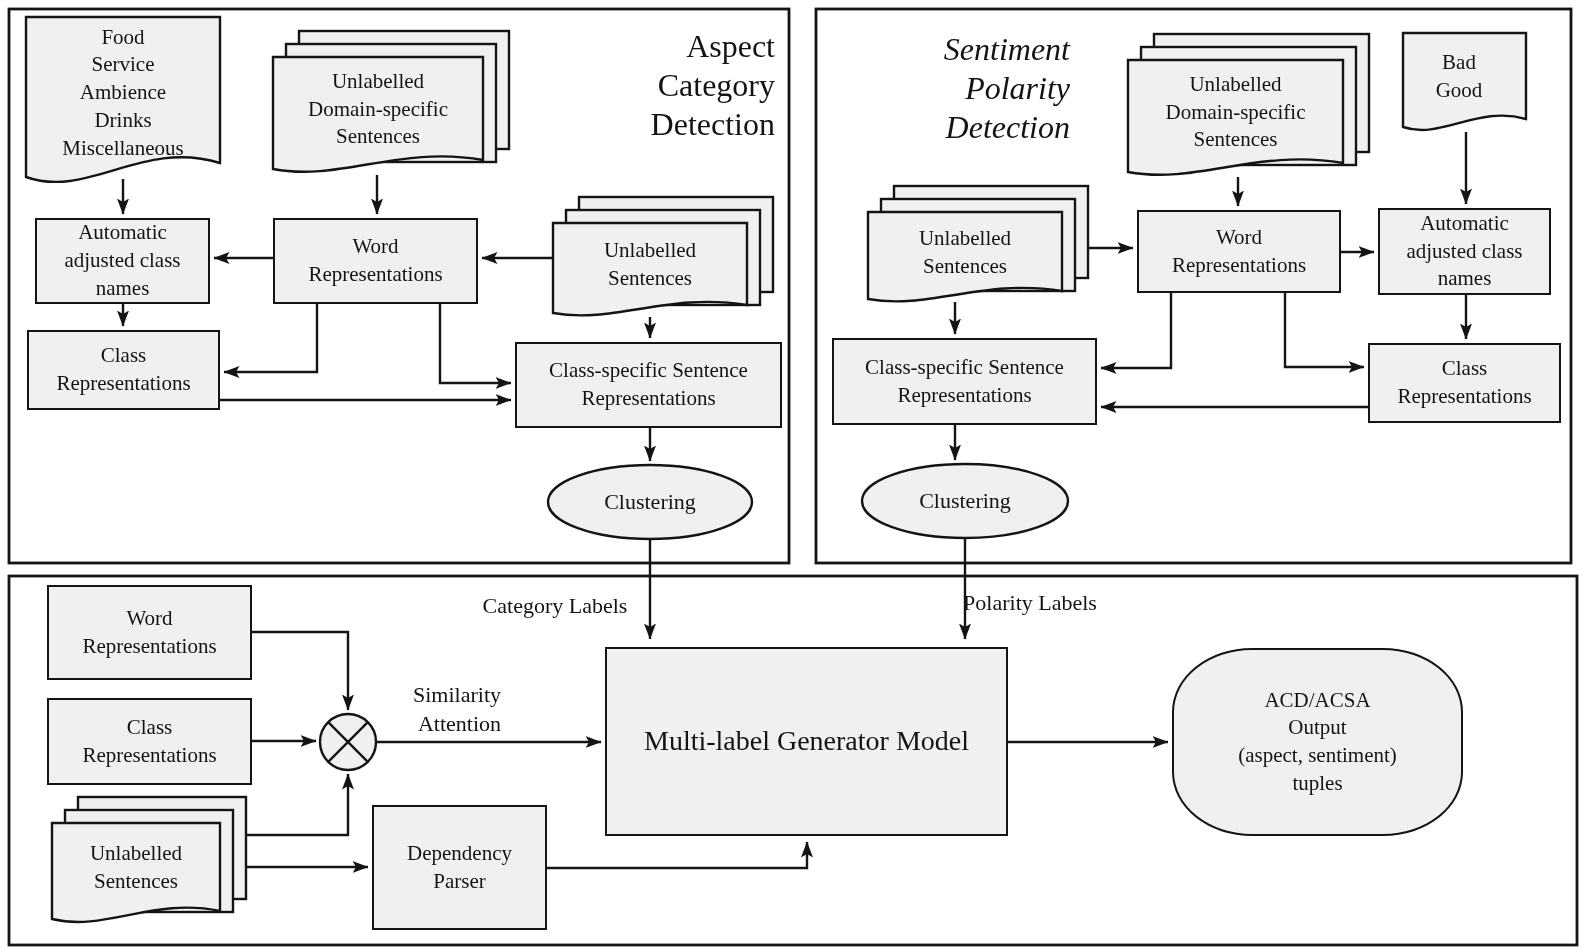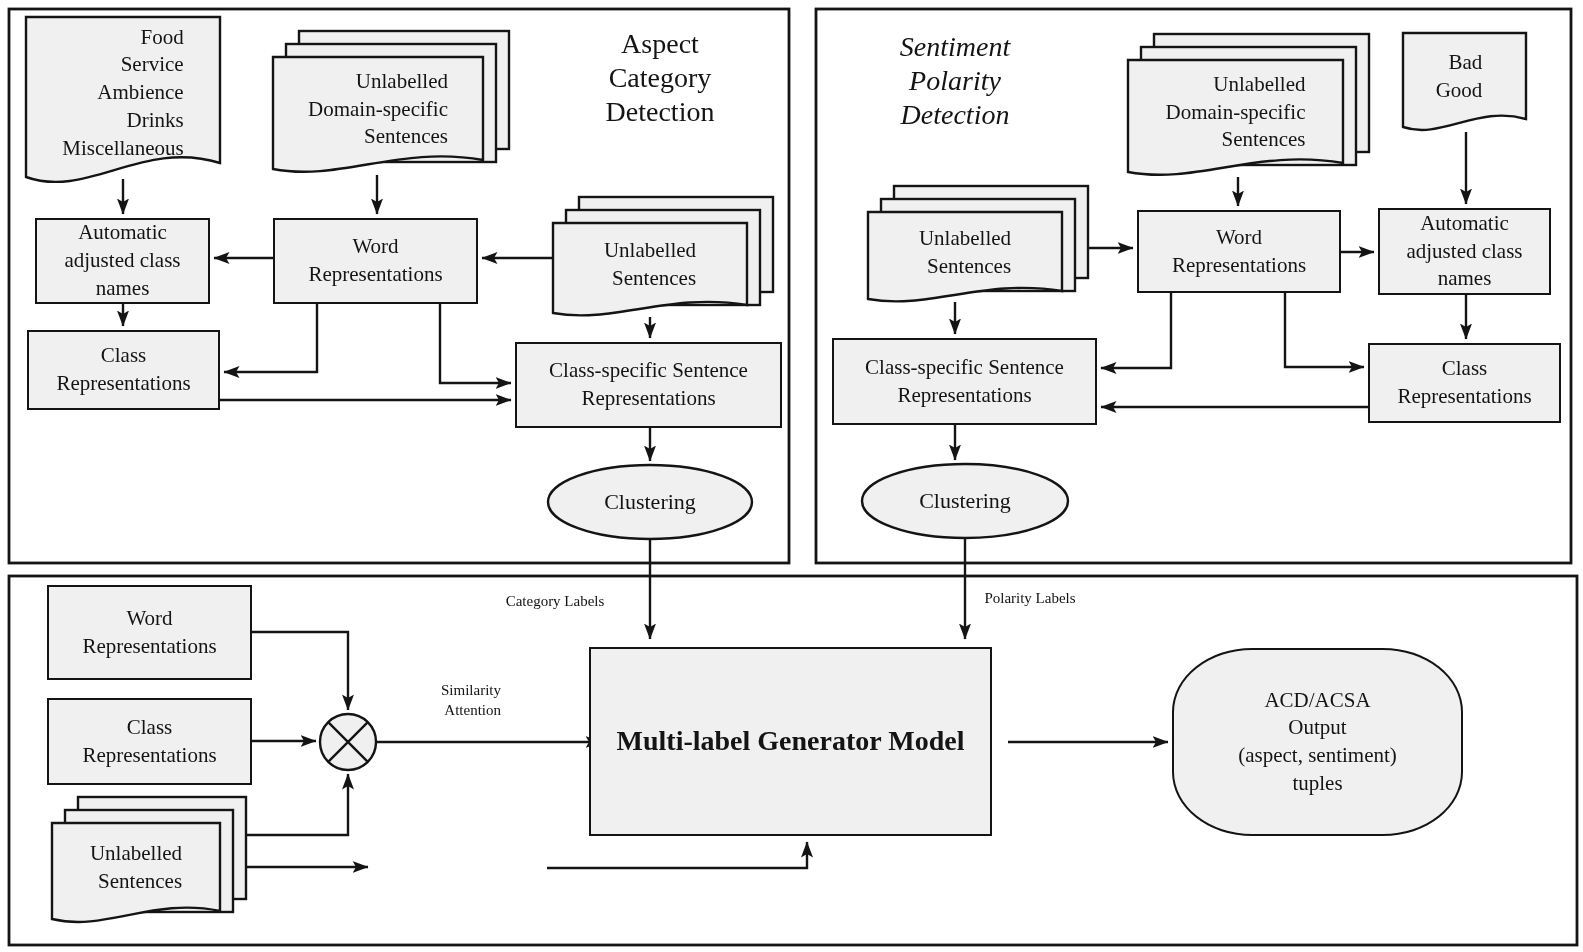--- a/index.html
+++ b/index.html
@@ -23,30 +23,30 @@
   .node{
     position:absolute;z-index:2;box-sizing:border-box;
     background:var(--fill);border:2.5px solid var(--line);
     display:flex;align-items:center;justify-content:center;
     text-align:center;white-space:pre-line;
     font-size:21px;line-height:1.32;
   }
   .doctext{
     position:absolute;z-index:2;box-sizing:border-box;
     display:flex;align-items:center;justify-content:center;
-    text-align:right;white-space:pre-line;
+    text-align:center;white-space:pre-line;
     font-size:21px;line-height:1.32;pointer-events:none;
   }
   .freelabel{
     position:absolute;z-index:2;white-space:pre-line;
-    font-size:15px;line-height:1.3;
+    font-size:22px;line-height:1.3;
   }
   .title{
-    position:absolute;z-index:2;text-align:center;white-space:pre-line;
-    font-size:28px;line-height:1.22;
+    position:absolute;z-index:2;text-align:right;white-space:pre-line;
+    font-size:32px;line-height:1.22;
   }
   .model{font-size:28px;}
   .output{border-radius:80px / 64px;}
 </style>
 </head>
 <body>
 
 <div class="stage">
 
   <svg class="layer" width="1583" height="952" viewBox="0 0 1583 952">
@@ -174,19 +174,21 @@
   <div class="freelabel" style="left:930px;top:589px;width:200px;text-align:center;">Polarity Labels</div>
 
   <div class="node" style="left:47px;top:585px;width:205px;height:95px;">Word
 Representations</div>
   <div class="node" style="left:47px;top:698px;width:205px;height:87px;">Class
 Representations</div>
   <div class="doctext" style="left:52px;top:823px;width:168px;height:90px;">Unlabelled
 Sentences</div>
   <div class="freelabel" style="left:371px;top:681px;width:130px;text-align:right;">Similarity
 Attention</div>
-  <div class="node model" style="left:589px;top:647px;width:403px;height:189px;font-weight:bold;">Multi-label Generator Model</div>
+  <div class="node" style="left:372px;top:805px;width:175px;height:125px;">Dependency
+Parser</div>
+  <div class="node model" style="left:605px;top:647px;width:403px;height:189px;">Multi-label Generator Model</div>
   <div class="node output" style="left:1172px;top:648px;width:291px;height:188px;">ACD/ACSA
 Output
 (aspect, sentiment)
 tuples</div>
 
 </div>
 
 </body></html>

